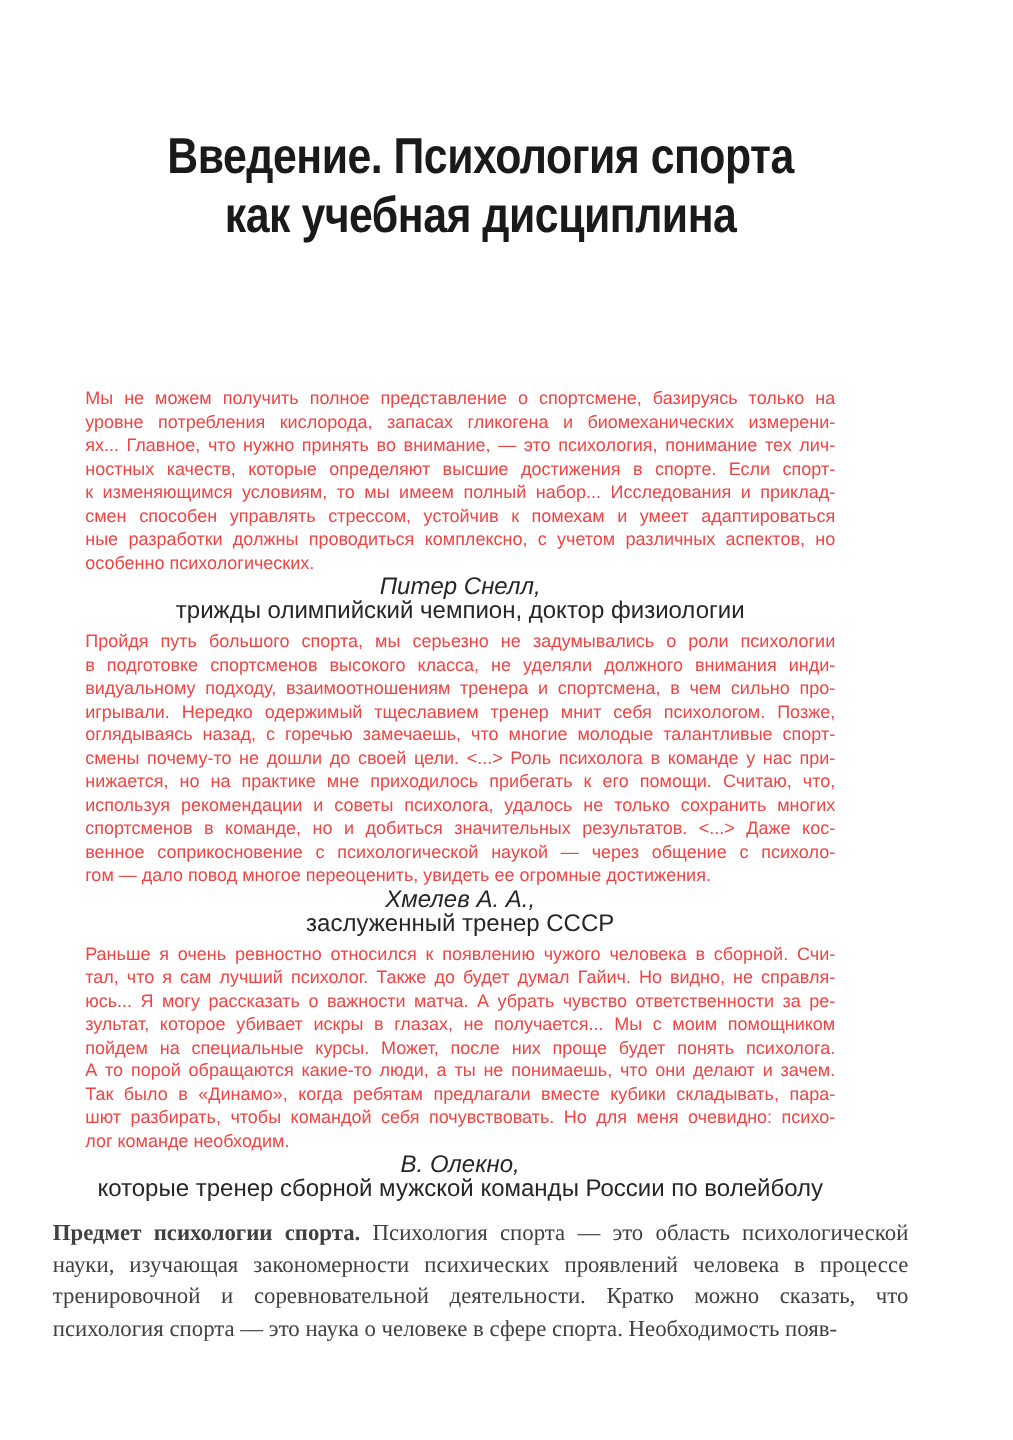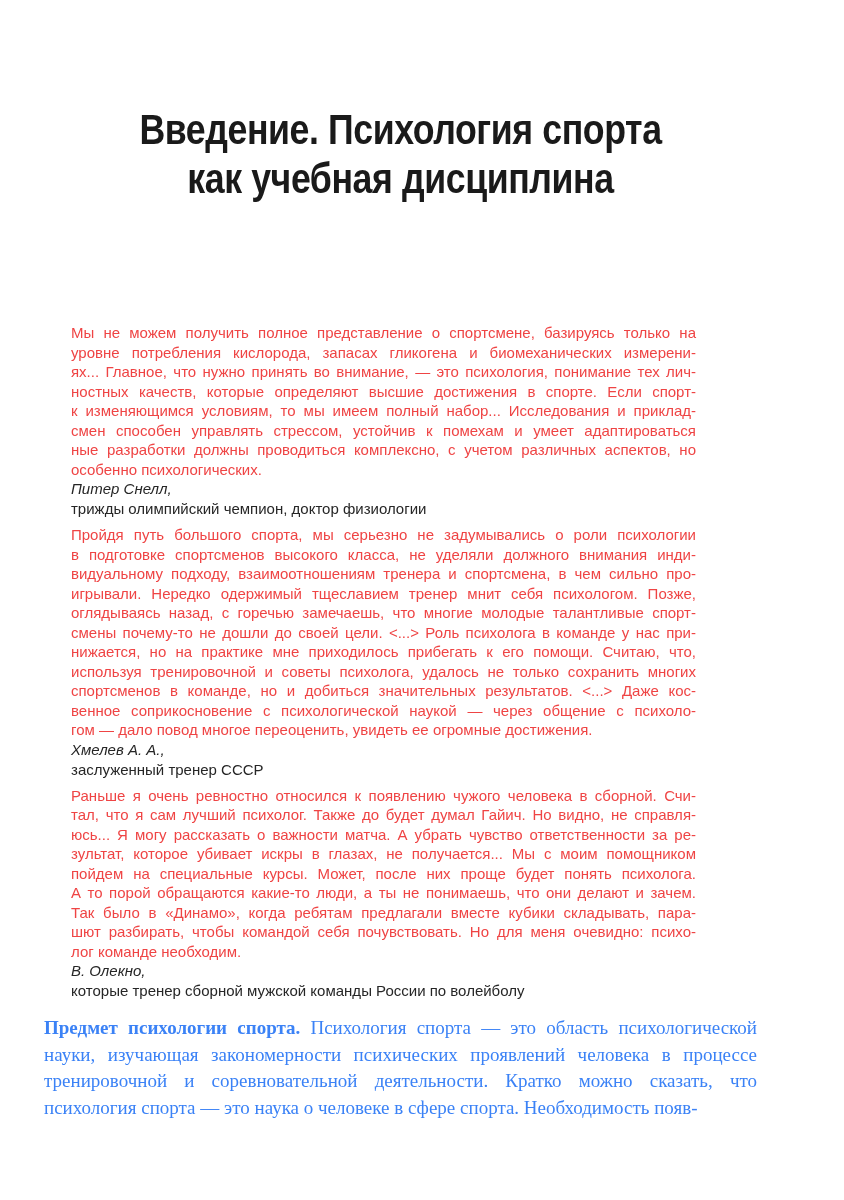--- a/index.html
+++ b/index.html
@@ -15,28 +15,28 @@
     transform:scaleX(0.85);transform-origin:50% 0;
   }
   .epigraphs{margin:120px 0 0 27px;width:625px;}
   .epigraph{margin:0;padding:0;}
   .quote .line{
     font-size:15px;line-height:19.5px;color:#ef4444;
     text-align:justify;text-align-last:justify;
   }
   .quote .line.last{text-align-last:left;}
   .attrib{
-    margin:0 0 6px 0;font-size:15px;line-height:20px;
-    text-align:left;color:#262626;
+    margin:0 0 6px 0;font-size:20px;line-height:20px;
+    text-align:center;color:#262626;
   }
   .attrib .author{font-style:italic;}
   .bodytext{
     margin:14px 0 0 0;
     font-family:"Liberation Serif",serif;
-    font-size:19px;line-height:26.5px;color:#3b82f6;
+    font-size:19px;line-height:26.5px;color:#404040;
     text-align:justify;
   }
   .lead{font-weight:700;}
 </style>
 </head>
 <body>
 
 <div class="page">
 
   <h1 class="title">Введение. Психология спорта
@@ -63,21 +63,21 @@
 
     <figure class="epigraph">
       <div class="quote">
           <div class="line">Пройдя путь большого спорта, мы серьезно не задумывались о роли психологии</div>
           <div class="line">в подготовке спортсменов высокого класса, не уделяли должного внимания инди-</div>
           <div class="line">видуальному подходу, взаимоотношениям тренера и спортсмена, в чем сильно про-</div>
           <div class="line">игрывали. Нередко одержимый тщеславием тренер мнит себя психологом. Позже,</div>
           <div class="line">оглядываясь назад, с горечью замечаешь, что многие молодые талантливые спорт-</div>
           <div class="line">смены почему-то не дошли до своей цели. &lt;...&gt; Роль психолога в команде у нас при-</div>
           <div class="line">нижается, но на практике мне приходилось прибегать к его помощи. Считаю, что,</div>
-          <div class="line">используя тренировочной и советы психолога, удалось не только сохранить многих</div>
+          <div class="line">используя рекомендации и советы психолога, удалось не только сохранить многих</div>
           <div class="line">спортсменов в команде, но и добиться значительных результатов. &lt;...&gt; Даже кос-</div>
           <div class="line">венное соприкосновение с психологической наукой — через общение с психоло-</div>
           <div class="line last">гом — дало повод многое переоценить, увидеть ее огромные достижения.</div>
         </div>
       <figcaption class="attrib">
         <div class="author">Хмелев А. А.,</div>
         <div class="role">заслуженный тренер СССР</div>
       </figcaption>
     </figure>
 

